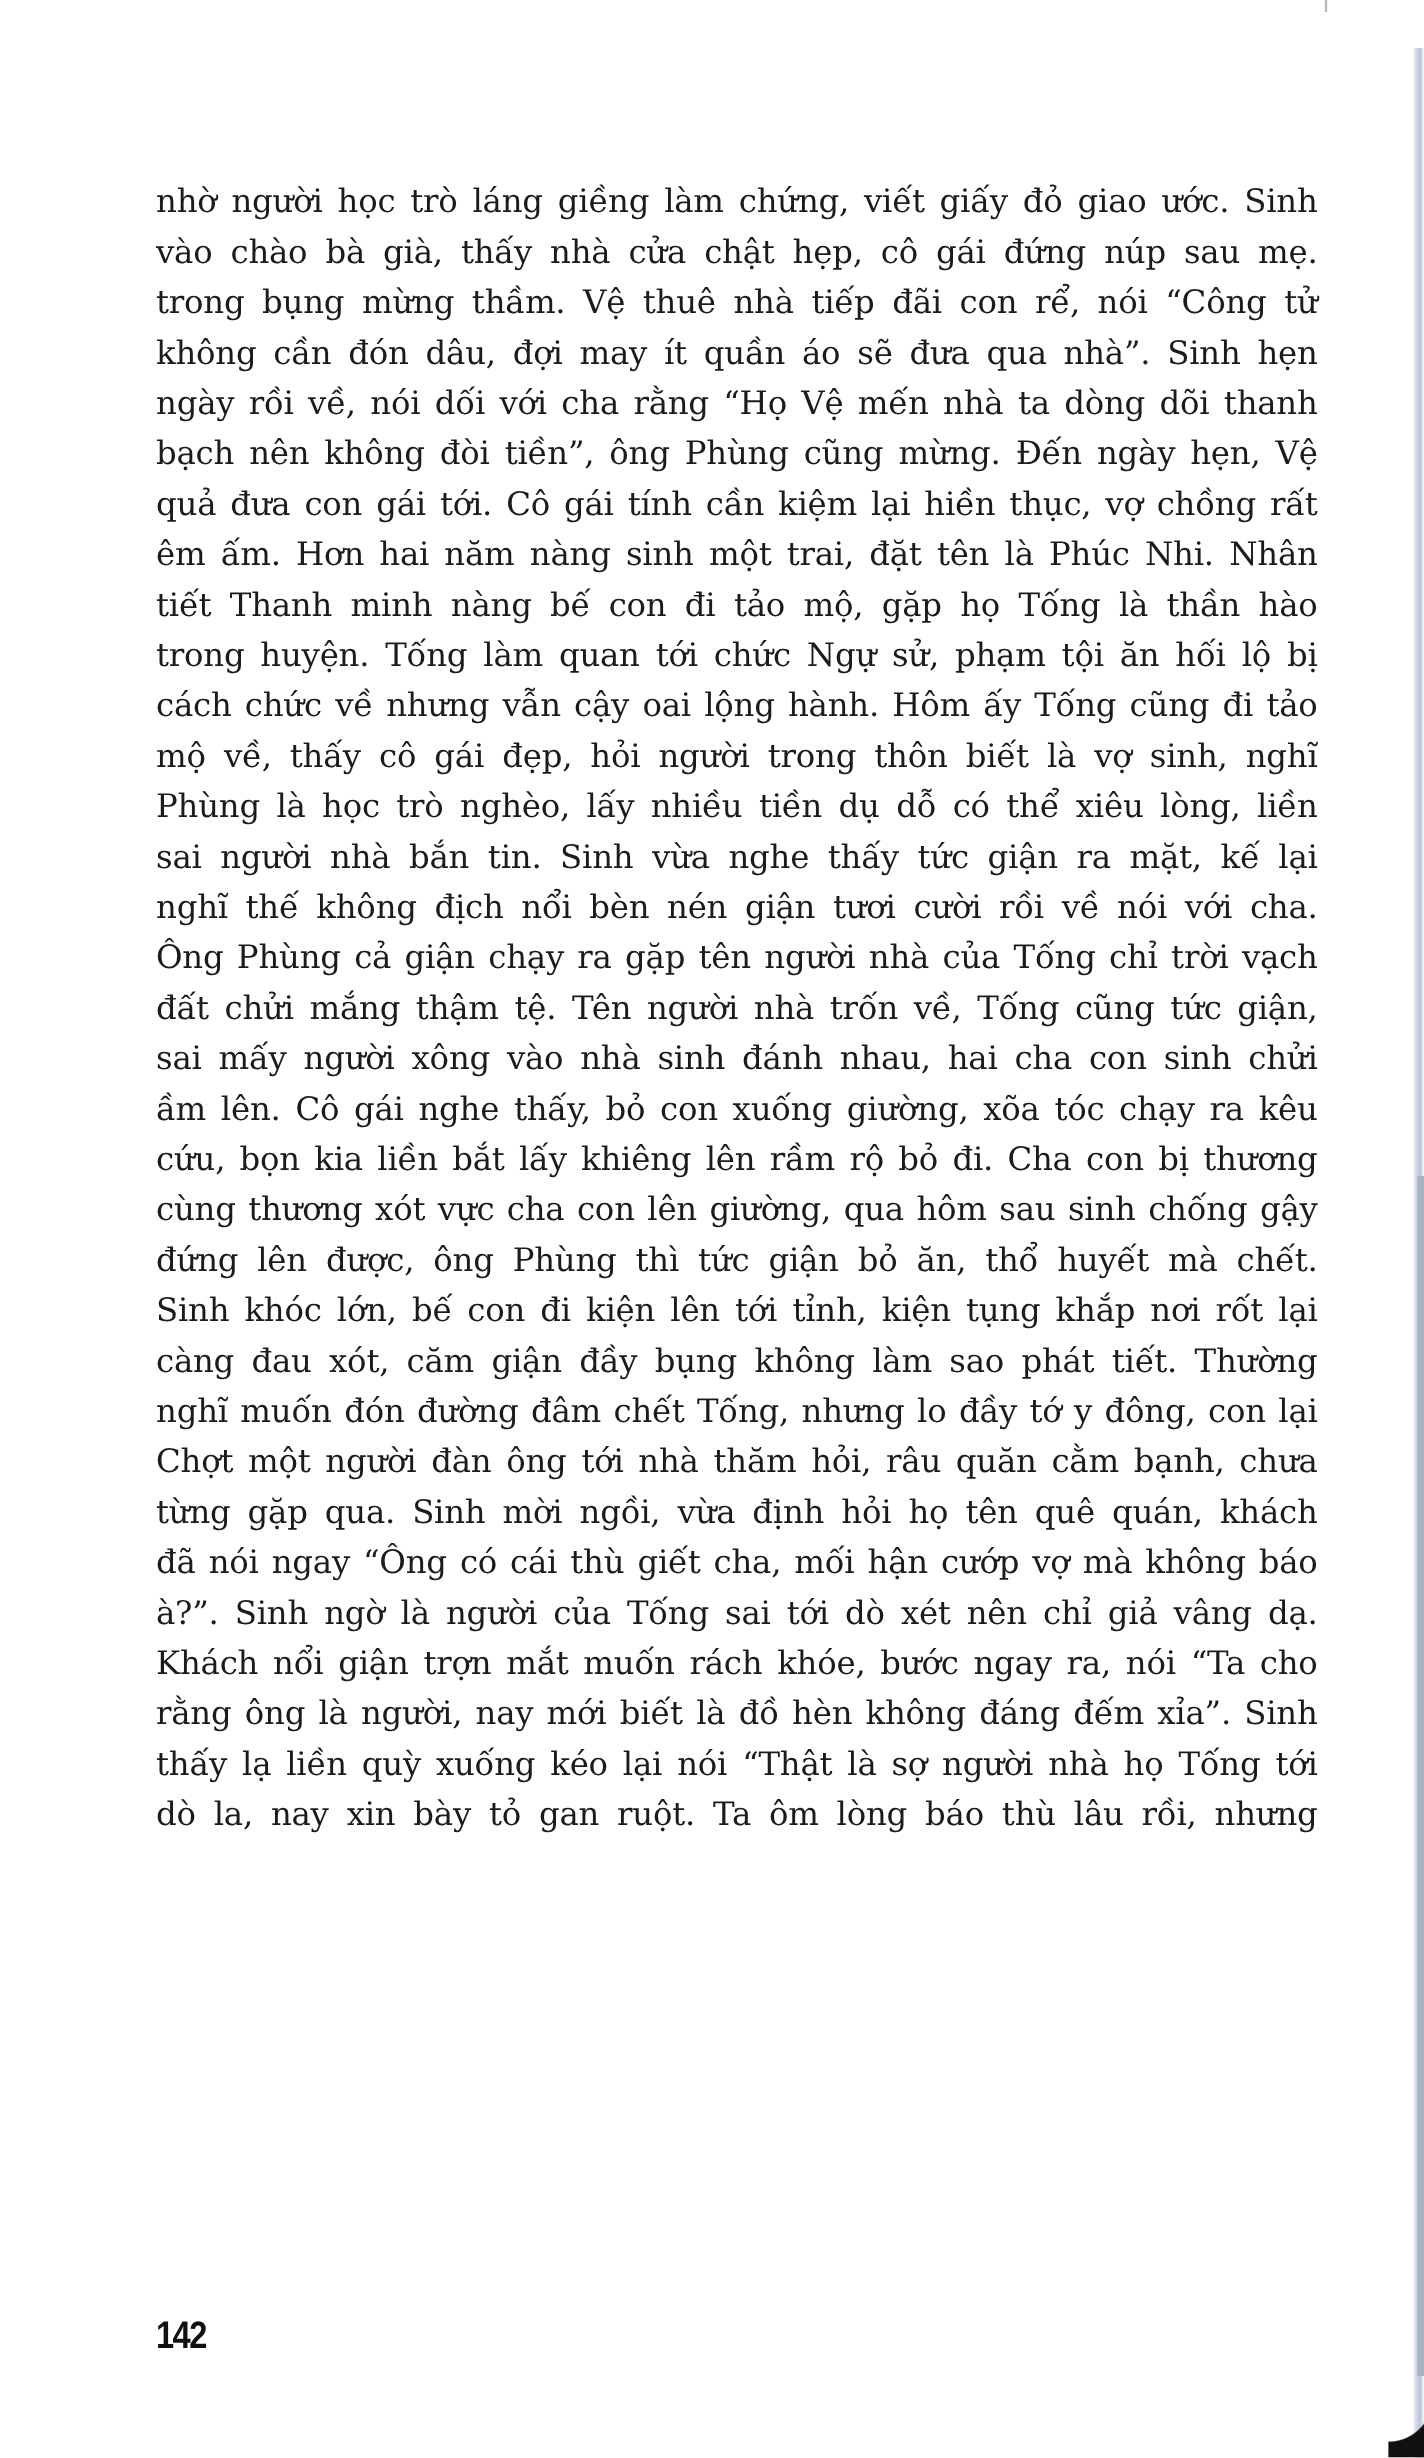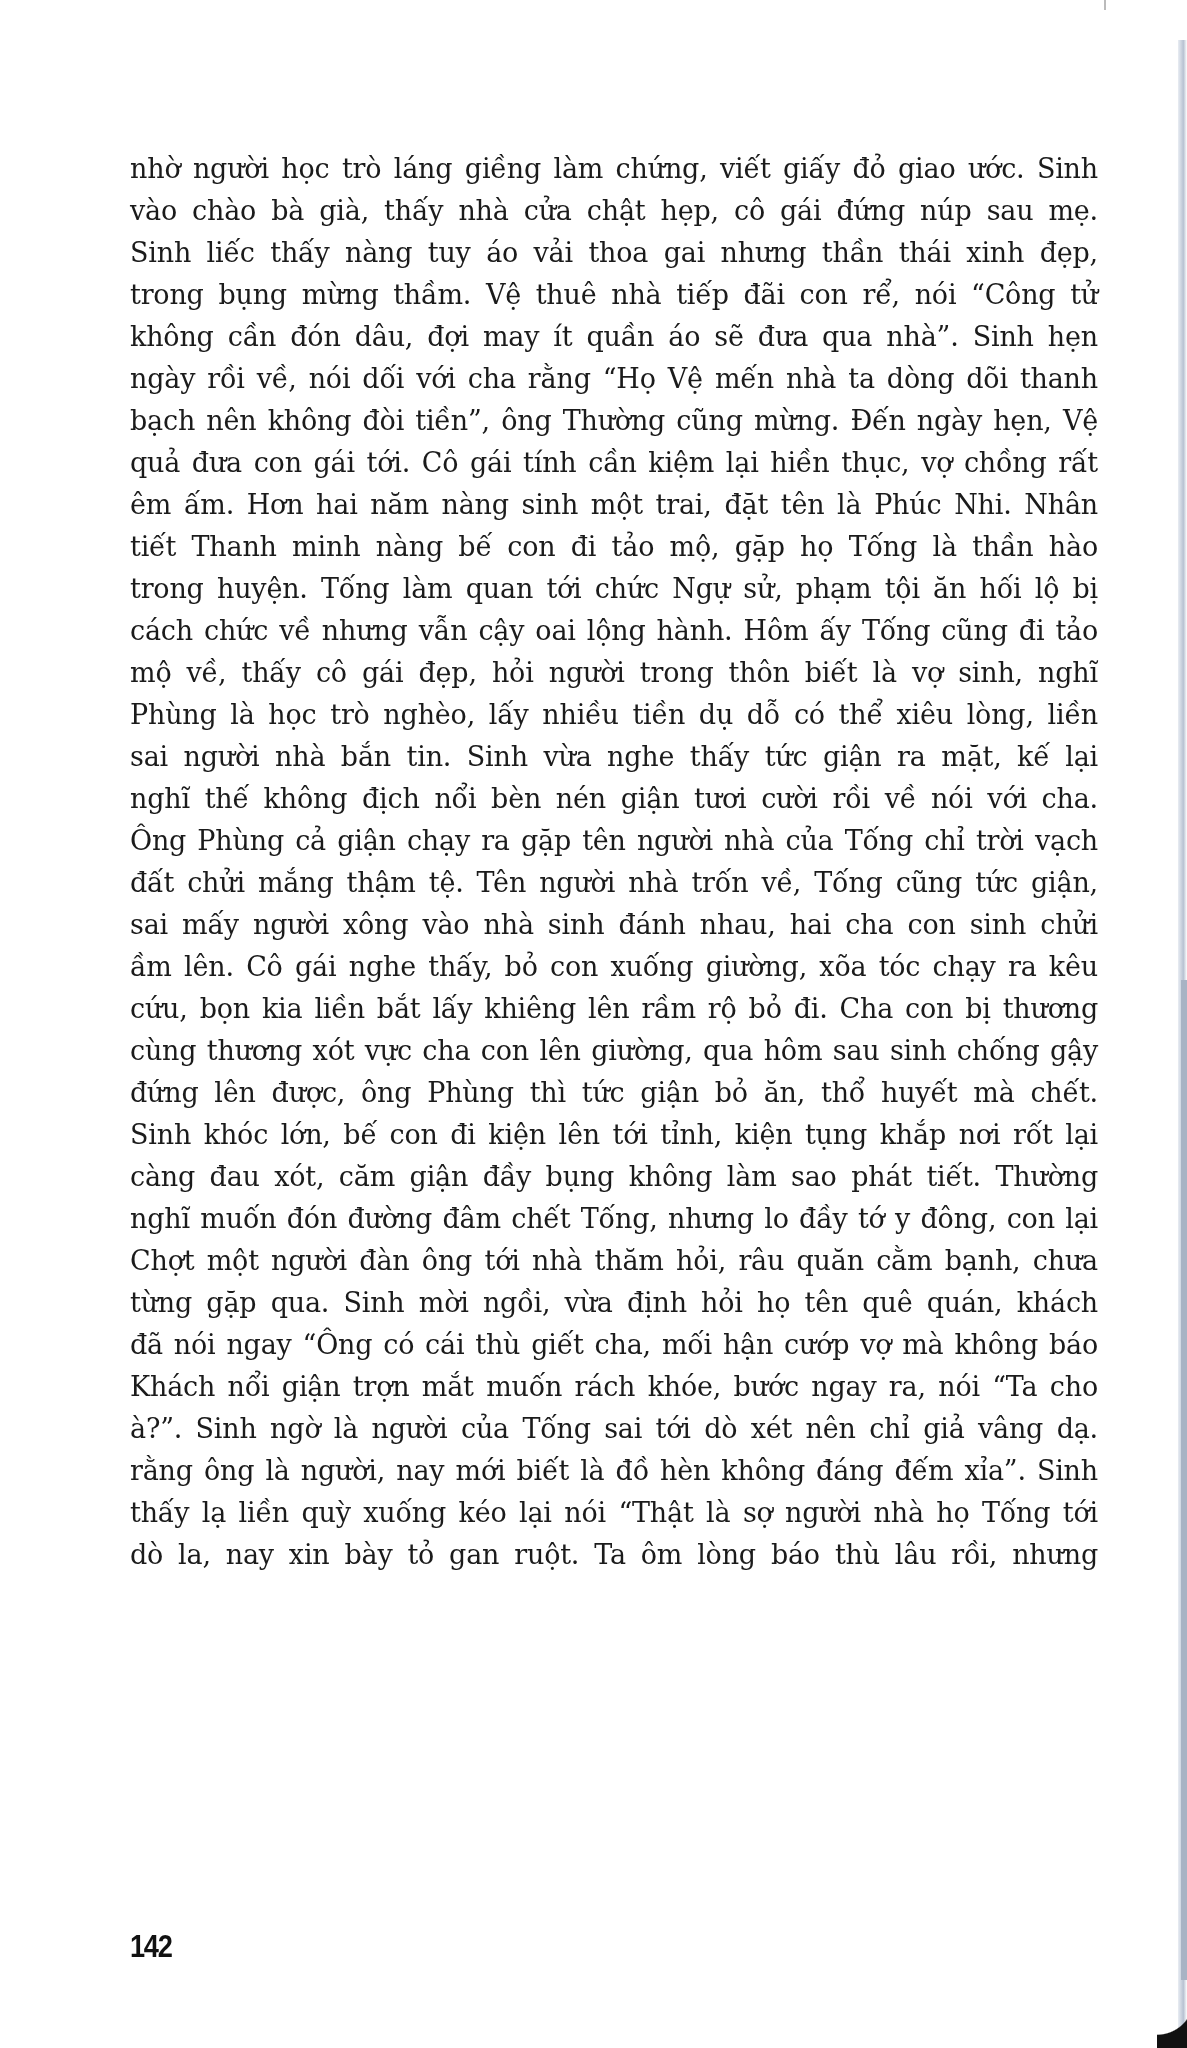--- a/index.html
+++ b/index.html
@@ -56,25 +56,24 @@
   }
 </style>
 </head>
 <body>
 
 <div class="page">
   <div class="top-tick"></div>
   <div class="body-text">
     <span class="line">nhờ người học trò láng giềng làm chứng, viết giấy đỏ giao ước. Sinh</span>
     <span class="line">vào chào bà già, thấy nhà cửa chật hẹp, cô gái đứng núp sau mẹ.</span>
-    <span class="line">Sinh liếc thấy nàng tuy áo vải thoa gai nhưng thần thái xinh đẹp,</span>
     <span class="line">trong bụng mừng thầm. Vệ thuê nhà tiếp đãi con rể, nói “Công tử</span>
     <span class="line">không cần đón dâu, đợi may ít quần áo sẽ đưa qua nhà”. Sinh hẹn</span>
     <span class="line">ngày rồi về, nói dối với cha rằng “Họ Vệ mến nhà ta dòng dõi thanh</span>
-    <span class="line">bạch nên không đòi tiền”, ông Thường cũng mừng. Đến ngày hẹn, Vệ</span>
+    <span class="line">bạch nên không đòi tiền”, ông Phùng cũng mừng. Đến ngày hẹn, Vệ</span>
     <span class="line">quả đưa con gái tới. Cô gái tính cần kiệm lại hiền thục, vợ chồng rất</span>
     <span class="line">êm ấm. Hơn hai năm nàng sinh một trai, đặt tên là Phúc Nhi. Nhân</span>
     <span class="line">tiết Thanh minh nàng bế con đi tảo mộ, gặp họ Tống là thần hào</span>
     <span class="line">trong huyện. Tống làm quan tới chức Ngự sử, phạm tội ăn hối lộ bị</span>
     <span class="line">cách chức về nhưng vẫn cậy oai lộng hành. Hôm ấy Tống cũng đi tảo</span>
     <span class="line">mộ về, thấy cô gái đẹp, hỏi người trong thôn biết là vợ sinh, nghĩ</span>
     <span class="line">Phùng là học trò nghèo, lấy nhiều tiền dụ dỗ có thể xiêu lòng, liền</span>
     <span class="line">sai người nhà bắn tin. Sinh vừa nghe thấy tức giận ra mặt, kế lại</span>
     <span class="line">nghĩ thế không địch nổi bèn nén giận tươi cười rồi về nói với cha.</span>
     <span class="line">Ông Phùng cả giận chạy ra gặp tên người nhà của Tống chỉ trời vạch</span>
@@ -83,22 +82,22 @@
     <span class="line">ầm lên. Cô gái nghe thấy, bỏ con xuống giường, xõa tóc chạy ra kêu</span>
     <span class="line">cứu, bọn kia liền bắt lấy khiêng lên rầm rộ bỏ đi. Cha con bị thương</span>
     <span class="line">cùng thương xót vực cha con lên giường, qua hôm sau sinh chống gậy</span>
     <span class="line">đứng lên được, ông Phùng thì tức giận bỏ ăn, thổ huyết mà chết.</span>
     <span class="line">Sinh khóc lớn, bế con đi kiện lên tới tỉnh, kiện tụng khắp nơi rốt lại</span>
     <span class="line">càng đau xót, căm giận đầy bụng không làm sao phát tiết. Thường</span>
     <span class="line">nghĩ muốn đón đường đâm chết Tống, nhưng lo đầy tớ y đông, con lại</span>
     <span class="line">Chợt một người đàn ông tới nhà thăm hỏi, râu quăn cằm bạnh, chưa</span>
     <span class="line">từng gặp qua. Sinh mời ngồi, vừa định hỏi họ tên quê quán, khách</span>
     <span class="line">đã nói ngay “Ông có cái thù giết cha, mối hận cướp vợ mà không báo</span>
+    <span class="line">à?”. Sinh ngờ là người của Tống sai tới dò xét nên chỉ giả vâng dạ.</span>
     <span class="line">Khách nổi giận trợn mắt muốn rách khóe, bước ngay ra, nói “Ta cho</span>
-    <span class="line">à?”. Sinh ngờ là người của Tống sai tới dò xét nên chỉ giả vâng dạ.</span>
     <span class="line">rằng ông là người, nay mới biết là đồ hèn không đáng đếm xỉa”. Sinh</span>
     <span class="line">thấy lạ liền quỳ xuống kéo lại nói “Thật là sợ người nhà họ Tống tới</span>
     <span class="line">dò la, nay xin bày tỏ gan ruột. Ta ôm lòng báo thù lâu rồi, nhưng</span>
   </div>
   <div class="page-number">142</div>
 </div>
 <div class="page-edge"></div>
 <div class="edge-mark"></div>
 <div class="corner-shadow"></div>
 

